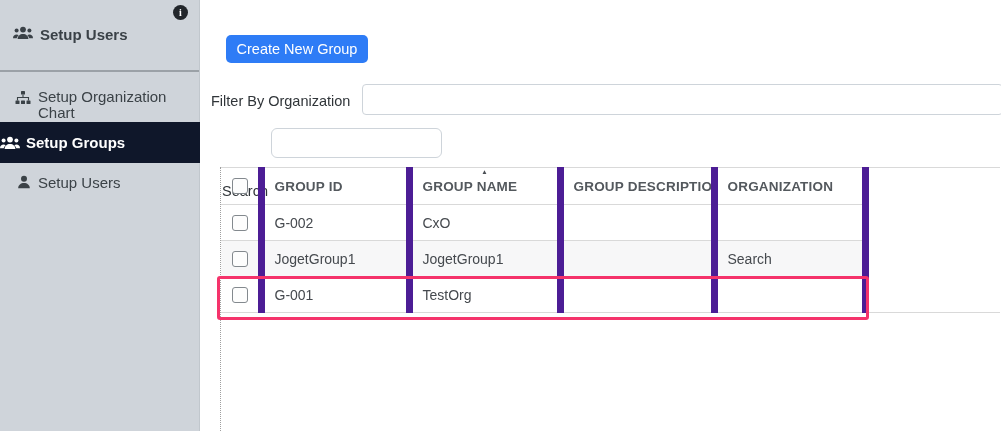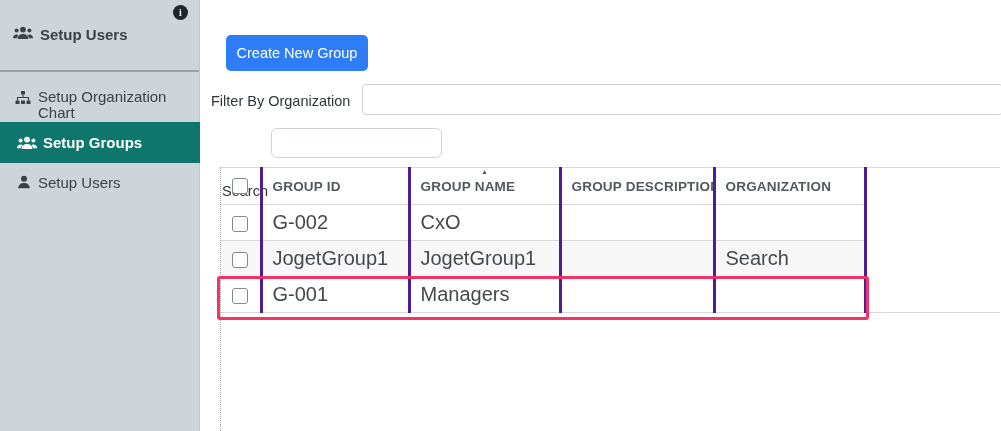--- a/index.html
+++ b/index.html
@@ -27,29 +27,29 @@
   }
   .sb-divider {
     position:absolute; top:70px; left:0; width:100%;
     border-top:2px solid #9ba1a7;
   }
   .sb-item { position:absolute; left:0; width:200px; color:#3b4247; font-size:15px; cursor:pointer; }
   .sb-item .sb-ico { color:#3b4247; flex:0 0 auto; display:inline-flex; }
   .item-org { top:87px; padding:2px 18px 4px 38px; line-height:16px; }
   .item-org .sb-ico { position:absolute; left:15px; top:4px; }
   .item-groups {
-    top:122px; height:41px; background:#0f766e; color:#ffffff; font-weight:bold;
-    display:flex; align-items:center; gap:6px; padding-left:17px;
+    top:122px; height:41px; background:#0f172a; color:#ffffff; font-weight:bold;
+    display:flex; align-items:center; gap:6px; 
   }
   .item-groups .sb-ico { color:#ffffff; }
   .item-users { top:163px; height:38px; display:flex; align-items:center; gap:7px; padding-left:17px; }
 
   
   .btn-create {
-    position:absolute; left:226px; top:35px; width:142px; height:36px;
+    position:absolute; left:226px; top:35px; width:142px; height:28px;
     background:#2e7cf6; color:#ffffff; border:none; border-radius:5px;
     font-size:14.5px; font-family:"Liberation Sans", sans-serif; cursor:pointer;
   }
   .form-label { position:absolute; font-size:14.5px; color:#303539; }
   .filter-label { left:211px; top:93px; }
   .filter-input {
     position:absolute; left:362px; top:84px; width:641px; height:31px;
     border:1px solid #ced4da; border-radius:4px; background:#fff;
     font-size:14px; padding:0 8px; font-family:"Liberation Sans", sans-serif;
   }
@@ -64,30 +64,30 @@
   .vline {
     position:absolute; left:220px; top:167px; height:264px; width:0;
     border-left:1px dotted #9f9f9f;
   }
   table.grid {
     position:absolute; left:221px; top:167px; width:779px;
     border-collapse:collapse; table-layout:fixed;
     border-top:1px solid #d9d9d9; border-bottom:1px solid #d9d9d9;
   }
   .grid th, .grid td {
-    border-right:3px solid #4c1d95;
+    border-right:7px solid #4c1d95;
     overflow:hidden; white-space:nowrap; text-align:left;
     padding:0 0 0 10px; vertical-align:middle;
   }
   .grid th {
     height:37px; border-bottom:1px solid #d9d9d9;
     font-size:13.5px; font-weight:bold; color:#53585d; letter-spacing:.2px;
     position:relative;
   }
-  .grid td { height:36px; border-bottom:1px solid #d9d9d9; font-size:20px; color:#45494e; }
+  .grid td { height:36px; border-bottom:1px solid #d9d9d9; font-size:14px; color:#45494e; }
   .grid tbody tr:nth-child(even) td { background:#f7f7f8; }
   .grid tbody tr:last-child td { border-bottom:none;margin-top:36px; }
   .grid .col-cb { padding-left:11px; }
   .grid .col-filler { border-right:none; background:#ffffff !important; border-bottom:none; }
   .cb {
     display:inline-block; width:16px; height:16px; vertical-align:middle;
     border:1.5px solid #83898e; border-radius:3px; background:#fdfdfd; cursor:pointer;
   }
   .sort-caret {
     position:absolute; top:1px; left:50%; transform:translateX(-50%);
@@ -204,21 +204,21 @@
         <td class="col-cb"><span class="cb"></span></td>
         <td>JogetGroup1</td>
         <td>JogetGroup1</td>
         <td></td>
         <td>Search</td>
         <td class="col-filler"></td>
       </tr>
       <tr>
         <td class="col-cb"><span class="cb"></span></td>
         <td>G-001</td>
-        <td>Managers</td>
+        <td>TestOrg</td>
         <td></td>
         <td></td>
         <td class="col-filler"></td>
       </tr>
     </tbody>
   </table>
 
   <div class="row-highlight"></div>
 </main>
 

